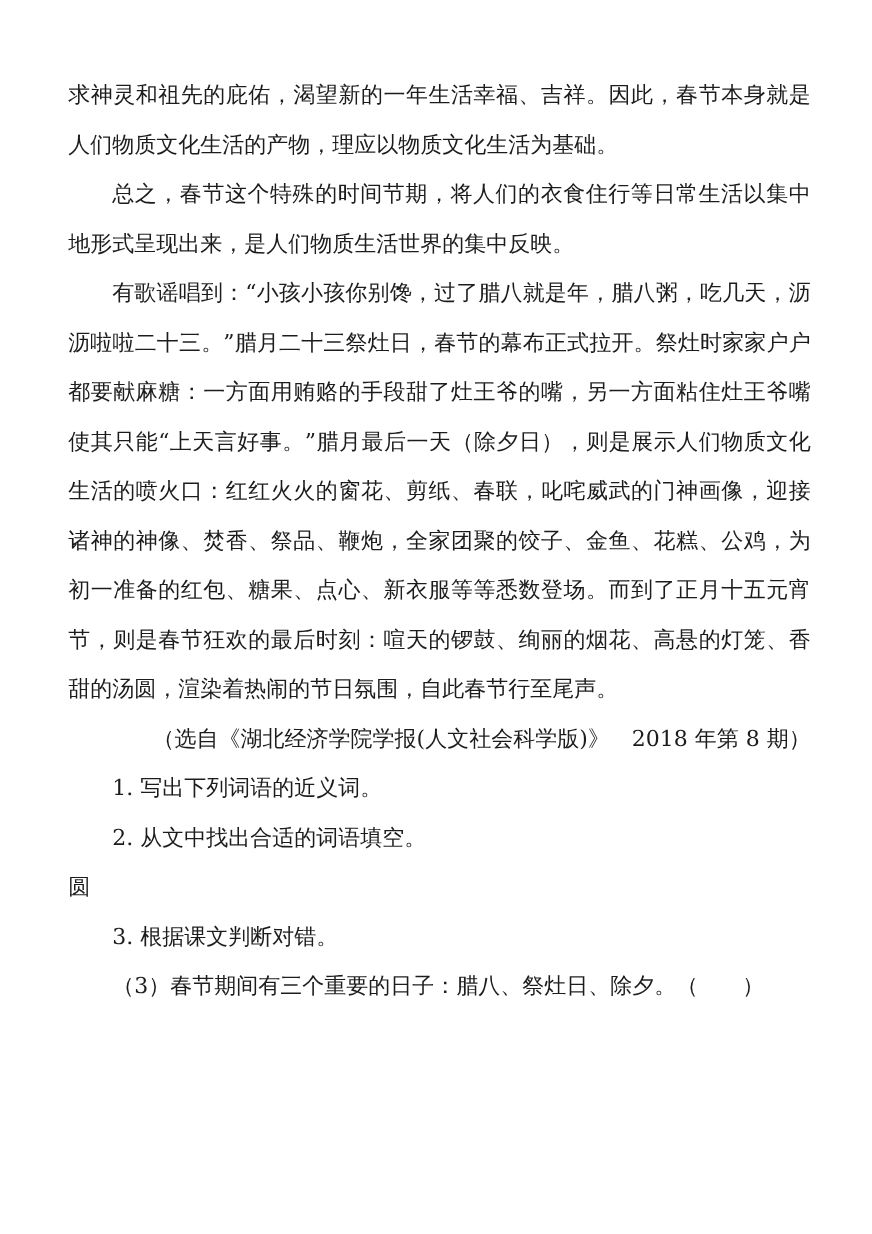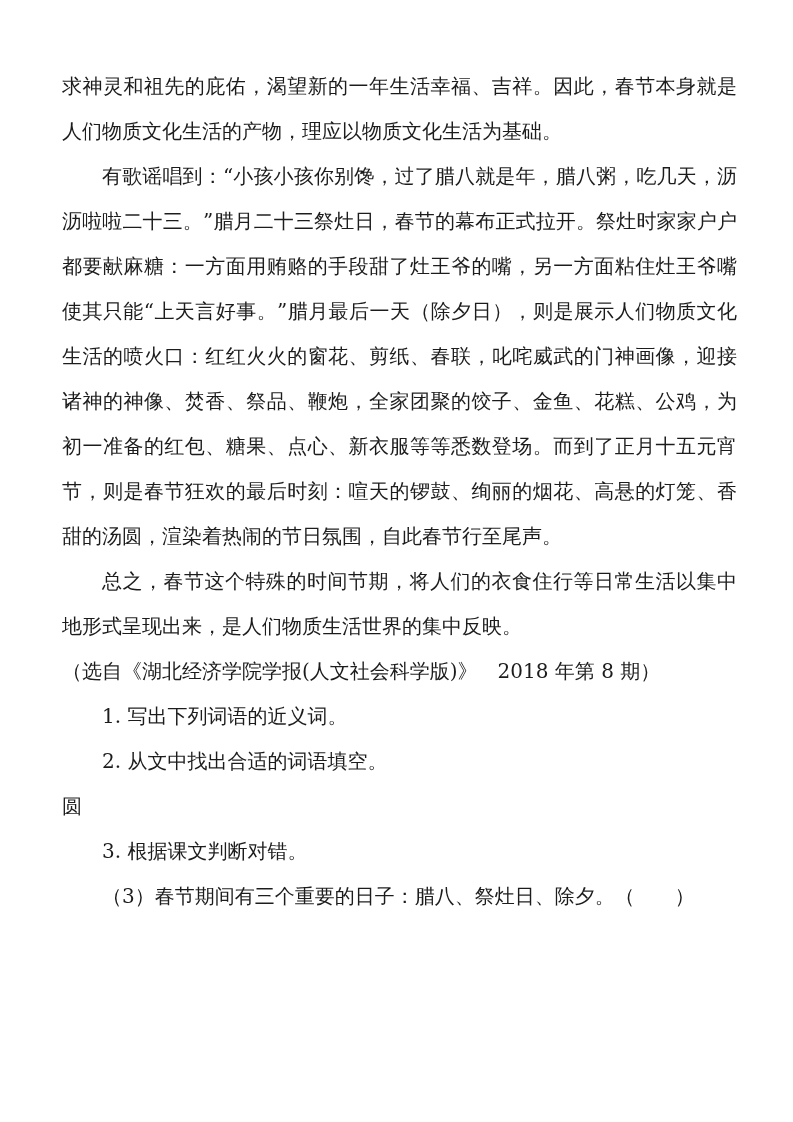--- a/index.html
+++ b/index.html
@@ -15,35 +15,35 @@
     box-sizing: border-box;
     padding: 64px 56px 12px 62px;
     font-family: "DejaVu Serif", "Liberation Serif", serif;
     font-size: 20px;
     line-height: 45px;
     color: #1c1c1c;
   }
   p { margin: 0; }
   .para   { text-align: justify; }
   .indent { text-indent: 2em; }
-  .source { }
+  .source { text-align: right; }
   .q-label   { text-indent: 2em; }
   .sub-item  { text-indent: 2em; }
   .blank-line { text-indent: 2em; }
   .fill-line  { white-space: nowrap; }
 </style>
 </head>
 <body>
 
 <div class="page">
 
   <section>
     <p class="para">求神灵和祖先的庇佑，渴望新的一年生活幸福、吉祥。因此，春节本身就是人们物质文化生活的产物，理应以物质文化生活为基础。</p>
+    <p class="para indent">总之，春节这个特殊的时间节期，将人们的衣食住行等日常生活以集中地形式呈现出来，是人们物质生活世界的集中反映。</p>
     <p class="para indent">有歌谣唱到：“小孩小孩你别馋，过了腊八就是年，腊八粥，吃几天，沥沥啦啦二十三。”腊月二十三祭灶日，春节的幕布正式拉开。祭灶时家家户户都要献麻糖：一方面用贿赂的手段甜了灶王爷的嘴，另一方面粘住灶王爷嘴使其只能“上天言好事。”腊月最后一天（除夕日），则是展示人们物质文化生活的喷火口：红红火火的窗花、剪纸、春联，叱咤威武的门神画像，迎接诸神的神像、焚香、祭品、鞭炮，全家团聚的饺子、金鱼、花糕、公鸡，为初一准备的红包、糖果、点心、新衣服等等悉数登场。而到了正月十五元宵节，则是春节狂欢的最后时刻：喧天的锣鼓、绚丽的烟花、高悬的灯笼、香甜的汤圆，渲染着热闹的节日氛围，自此春节行至尾声。</p>
-    <p class="para indent">总之，春节这个特殊的时间节期，将人们的衣食住行等日常生活以集中地形式呈现出来，是人们物质生活世界的集中反映。</p>
     <p class="source">（选自《湖北经济学院学报(人文社会科学版)》　2018 年第 8 期）</p>
   </section>
 
   <section>
     <p class="q-label">1. 写出下列词语的近义词。</p>
 
     <p class="q-label">2. 从文中找出合适的词语填空。</p>
     <p>圆</p>
 
     <p class="q-label">3. 根据课文判断对错。</p>

